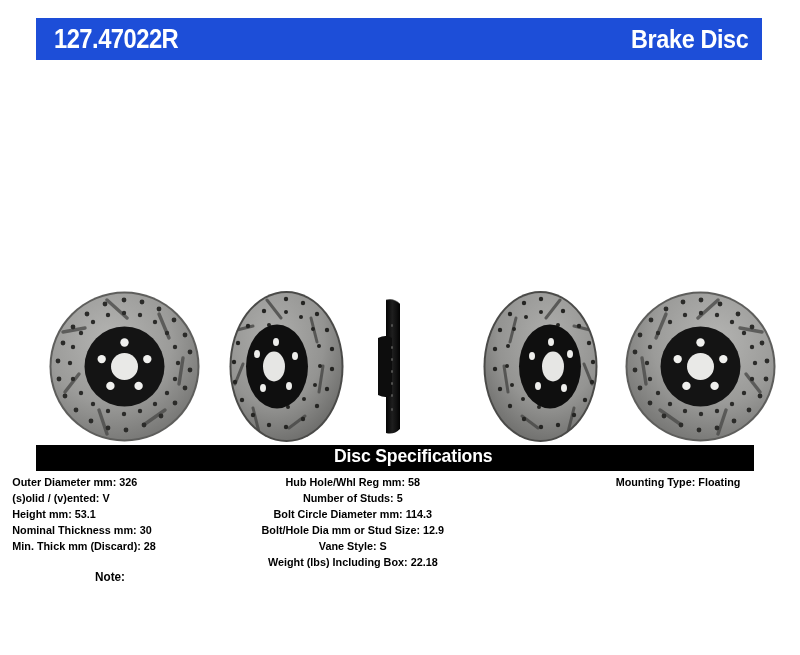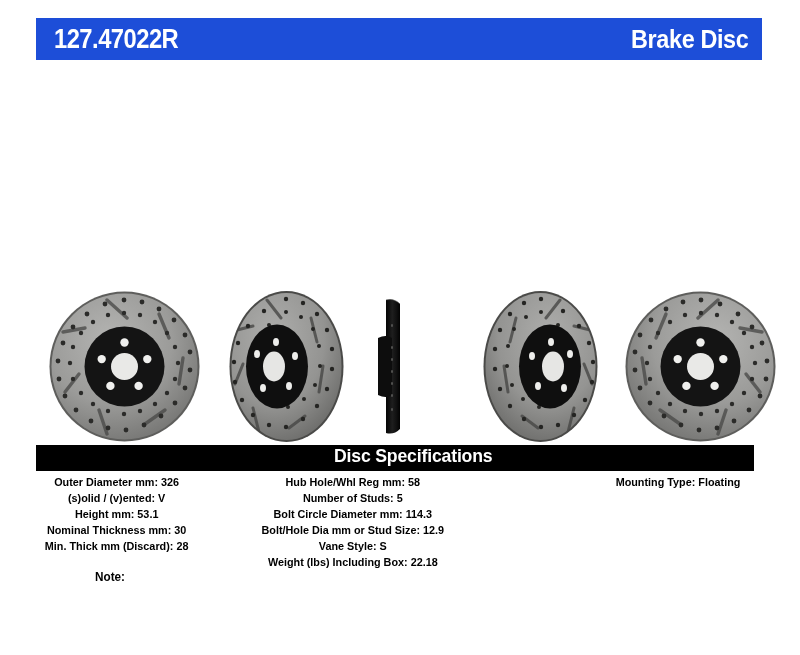--- a/index.html
+++ b/index.html
@@ -96,23 +96,23 @@
     top: 0;
   }
   .spec-row {
     font-size: 11.5px;
     font-weight: bold;
     line-height: 16px;
     white-space: nowrap;
     transform: scaleX(0.94);
   }
   #spec-col-left {
-    left: 8px;
+    left: 0;
     width: 205px;
-    text-align: center;
+    text-align: left;
     transform-origin: right center;
   }
   #spec-col-left .spec-row { transform-origin: right center; }
   #spec-col-middle {
     left: 215px;
     width: 260px;
     text-align: center;
   }
   #spec-col-middle .spec-row { transform-origin: right center; }
   #spec-col-right {

